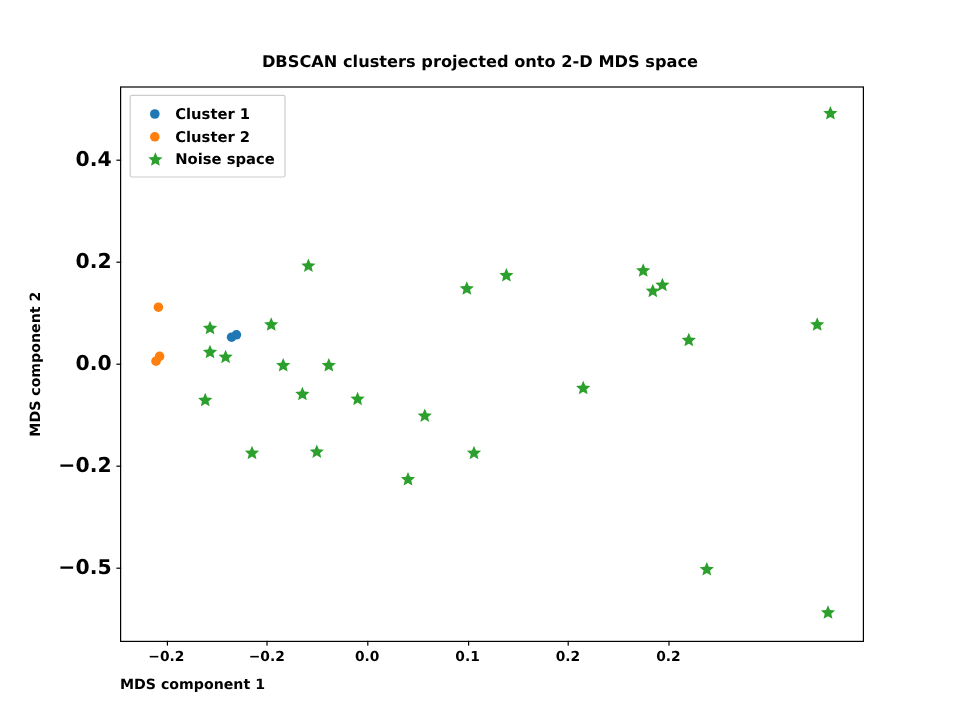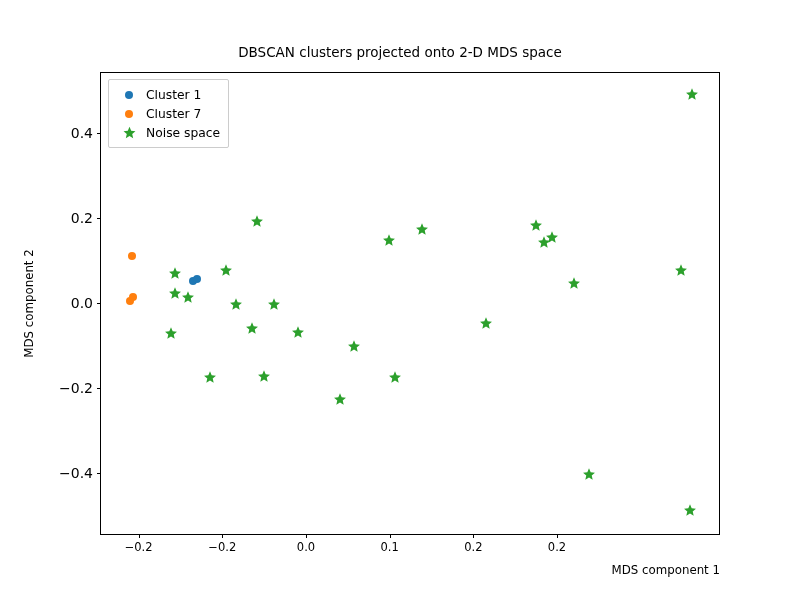--- a/index.html
+++ b/index.html
@@ -2,21 +2,21 @@
 <html><head>
 <meta charset="utf-8">
 <style>
   html, body { margin:0; padding:0; }
   body {
     width:800px; height:600px;
     background:#ffffff;
     font-family:"DejaVu Sans", sans-serif;
     overflow:hidden;
   }
-  #figure { position:relative; width:800px; height:588px; }
+  #figure { position:relative; width:800px; height:588px;font-weight:bold; }
 
   #chart-title {
     position:absolute; left:0; top:44px; width:800px;
     text-align:center; font-size:13.5px; color:#000;
   }
 
   
   #plot-area {
     position:absolute; left:100px; top:72px;
     width:620px; height:463px;
@@ -35,26 +35,26 @@
   .xtick { position:absolute; top:100%; width:1px; height:3.6px; background:#000; }
   .xticklabel {
     position:absolute; top:calc(100% + 6px);
     transform:translateX(-50%);
     font-size:11.5px; color:#000; white-space:nowrap;
   }
   .ytick { position:absolute; left:-3.6px; width:3.6px; height:1px; background:#000; }
   .yticklabel {
     position:absolute; left:-8px;
     transform:translate(-100%,-50%);
-    font-size:14px; color:#000; white-space:nowrap;
+    font-size:17px; color:#000; white-space:nowrap;
   }
 
   #xlabel {
     position:absolute; left:100px; width:620px; top:563px;
-    text-align:right; font-size:11.8px; color:#000;
+    text-align:left; font-size:11.8px; color:#000;
   }
   #ylabel {
     position:absolute; left:0px; top:0px;
     width:463px; height:20px;
     transform-origin:0 0;
     transform:rotate(-90deg) translate(-535px, 22px);
     text-align:center; font-size:11.8px; color:#000;
   }
 
   
@@ -233,38 +233,38 @@
       <div class="xticklabel" style="left: 456.01px;">0.2</div>
       <div class="ytick" style="top: 59.95px;"></div>
       <div class="yticklabel" style="top: 59.95px;">0.4</div>
       <div class="ytick" style="top: 144.98px;"></div>
       <div class="yticklabel" style="top: 144.98px;">0.2</div>
       <div class="ytick" style="top: 230.01px;"></div>
       <div class="yticklabel" style="top: 230.01px;">0.0</div>
       <div class="ytick" style="top: 315.04px;"></div>
       <div class="yticklabel" style="top: 315.04px;">−0.2</div>
       <div class="ytick" style="top: 400.08px;"></div>
-      <div class="yticklabel" style="top: 400.08px;">−0.4</div>
+      <div class="yticklabel" style="top: 400.08px;">−0.5</div>
     </div>
 
   <div id="xlabel">MDS component 1</div>
   <div id="ylabel">MDS component 2</div>
 
   <div id="legend">
       <div class="legend-row">
         <span class="legend-marker">
           <span class="m-circle" style="background: rgb(31, 119, 180);"></span>
         </span>
         <span class="legend-label">Cluster 1</span>
       </div>
       <div class="legend-row">
         <span class="legend-marker">
           <span class="m-circle" style="background: rgb(255, 127, 14);"></span>
         </span>
-        <span class="legend-label">Cluster 7</span>
+        <span class="legend-label">Cluster 2</span>
       </div>
       <div class="legend-row">
         <span class="legend-marker">
           <svg viewBox="0 0 24 24">
             <path d="M12 1.6 L15.1 8.9 L23 9.6 L17 14.8 L18.8 22.4 L12 18.4 L5.2 22.4 L7 14.8 L1 9.6 L8.9 8.9 Z" fill="#2ca02c"></path>
           </svg>
         </span>
         <span class="legend-label">Noise space</span>
       </div>
     </div>

